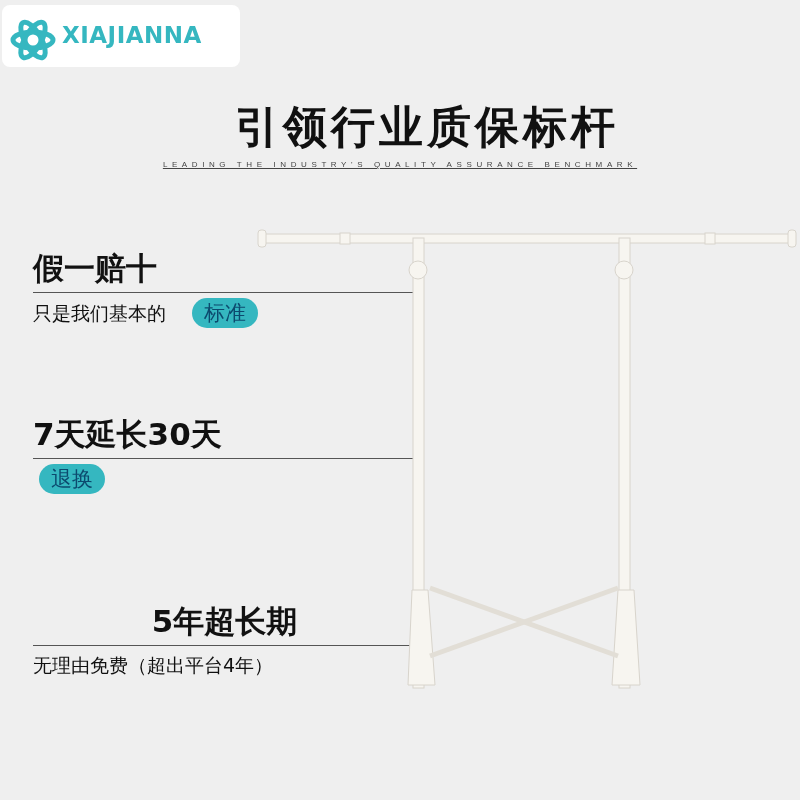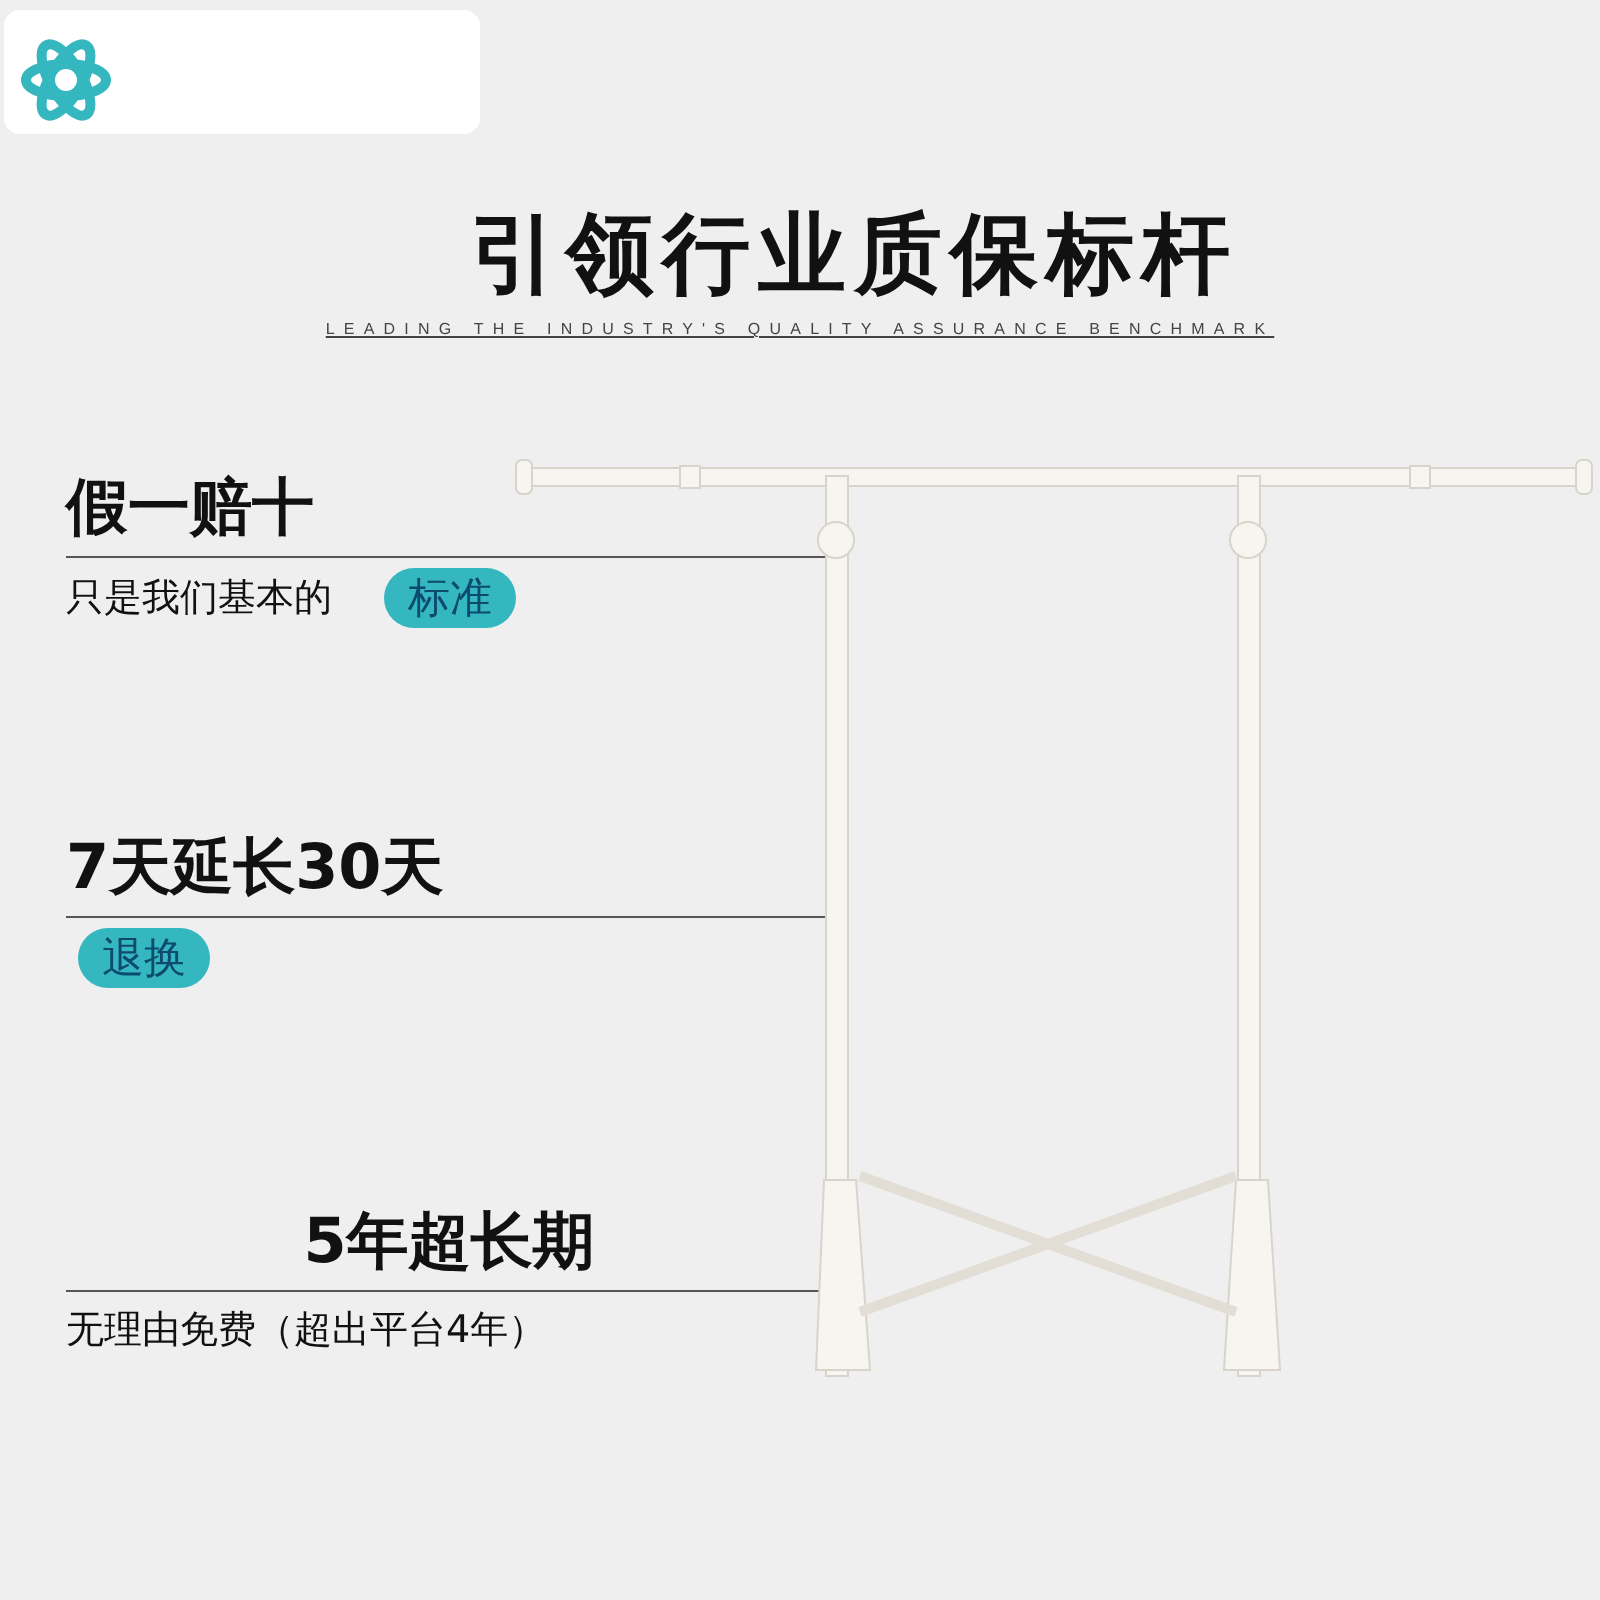--- a/index.html
+++ b/index.html
@@ -27,26 +27,27 @@
 
 <div class="logo-box">
   <svg class="logo-icon" viewBox="0 0 46 46">
     <g fill="none" stroke="#35b7c0" stroke-width="5">
       <ellipse cx="23" cy="23" rx="20" ry="8"></ellipse>
       <ellipse cx="23" cy="23" rx="20" ry="8" transform="rotate(60 23 23)"></ellipse>
       <ellipse cx="23" cy="23" rx="20" ry="8" transform="rotate(-60 23 23)"></ellipse>
     </g>
     <circle cx="23" cy="23" r="7" fill="#fff" stroke="#35b7c0" stroke-width="3"></circle>
   </svg>
+  <div class="logo-text">XIAJIANNA</div>
 </div>
 
 <div class="title">引领行业质保标杆</div>
 <div class="subtitle">LEADING THE INDUSTRY'S QUALITY ASSURANCE BENCHMARK</div>
 
-<div class="block" style="top:236px;">
+<div class="block" style="top:250px;">
   <div class="head">假一赔十</div>
   <div class="rule"></div>
   <div class="sub">
     <span>只是我们基本的</span>
     <span class="pill">标准</span>
   </div>
 </div>
 
 <div class="block" style="top:416px;">
   <div class="head">7天延长30天</div>

